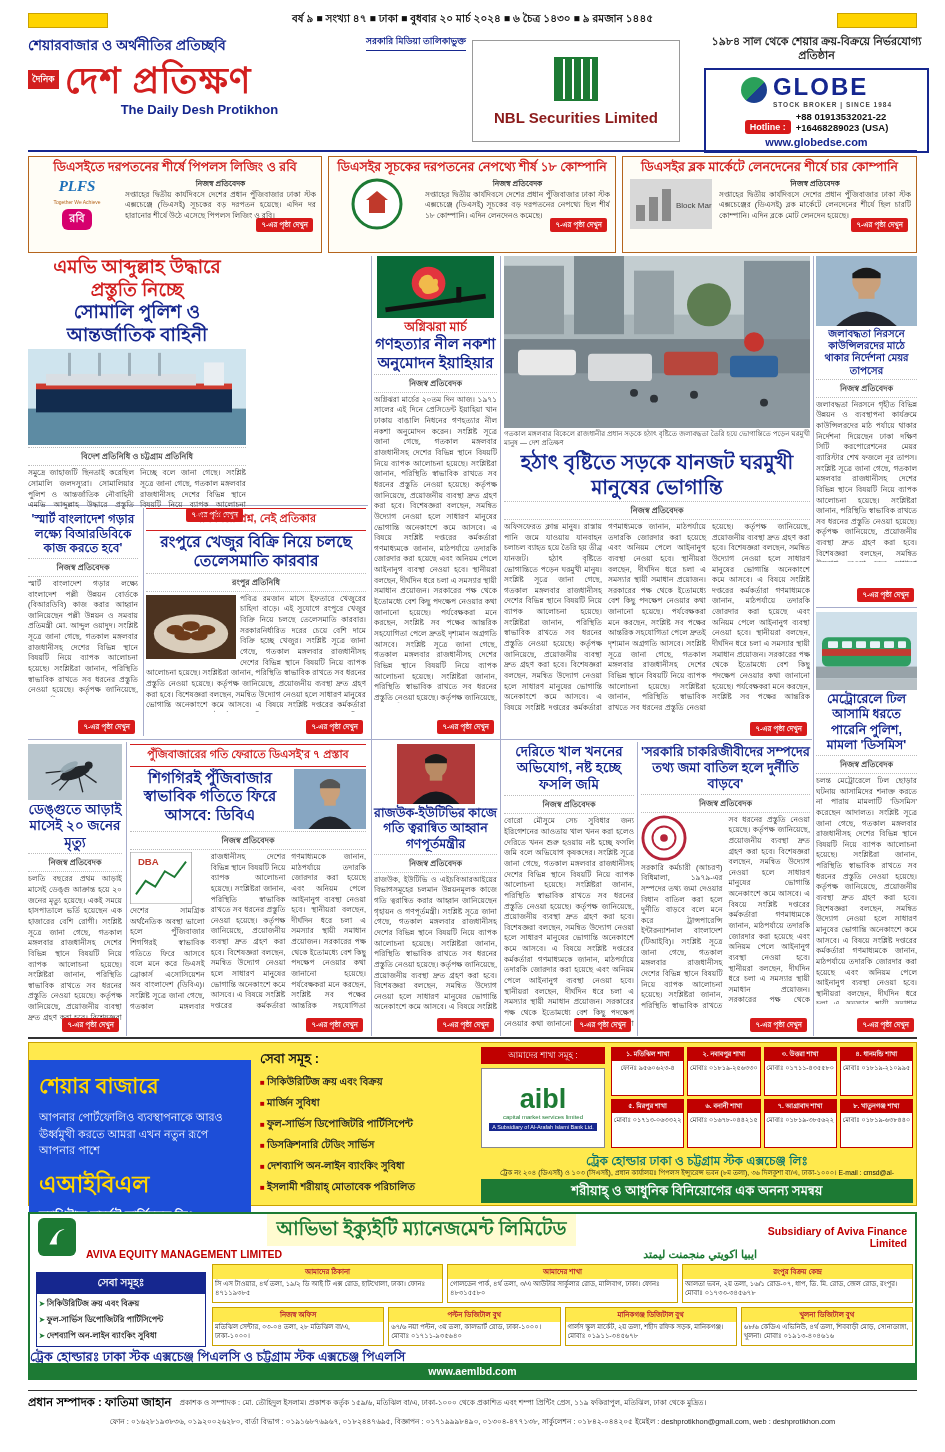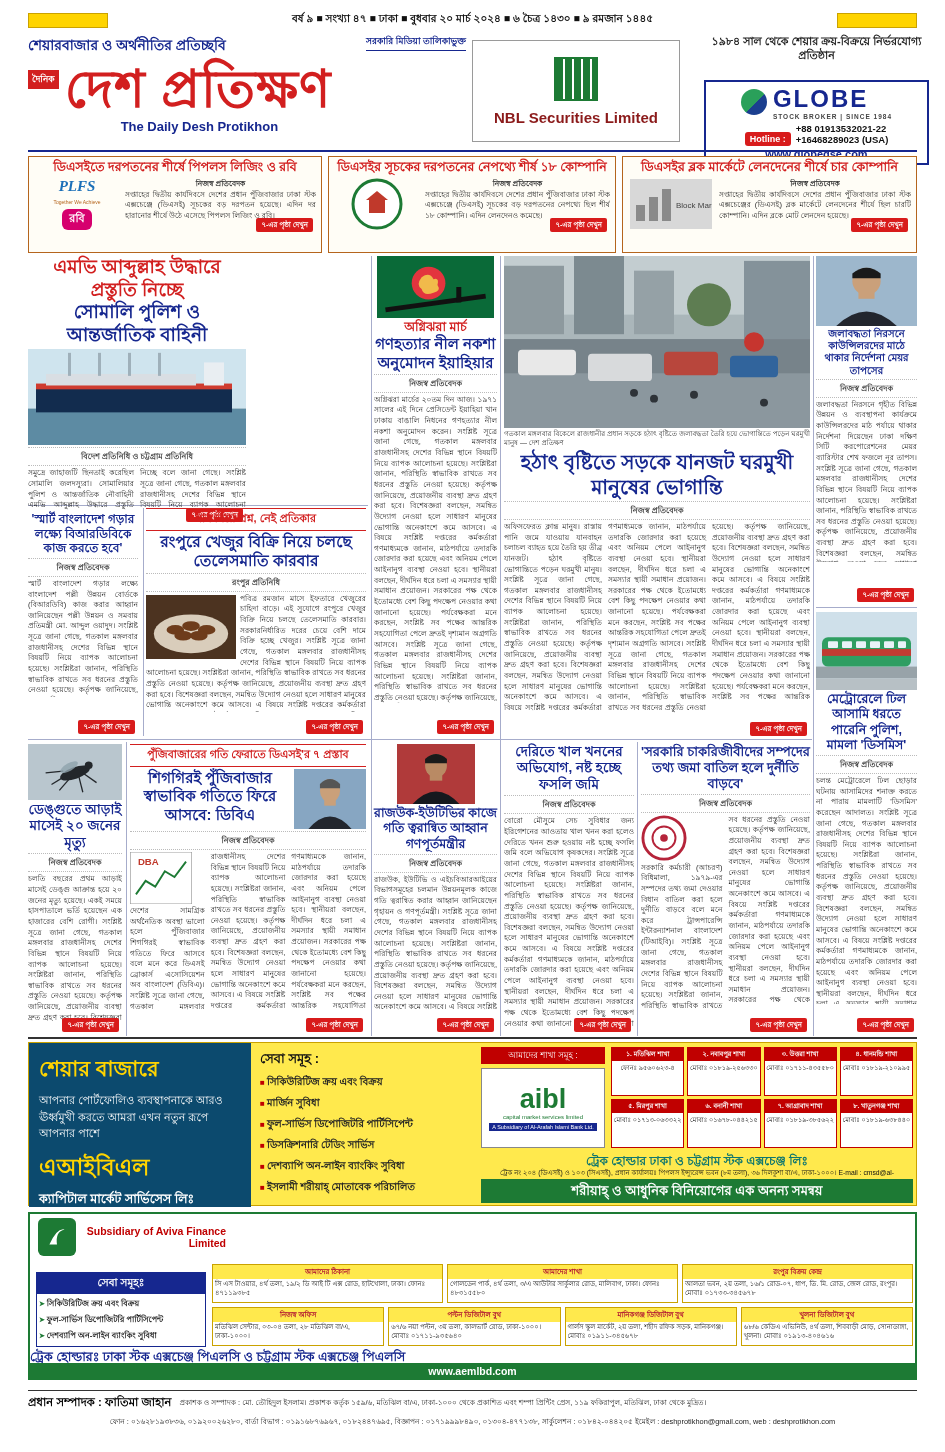--- a/index.html
+++ b/index.html
@@ -21,28 +21,28 @@
   .topbar{left:28px;top:8px;width:889px;height:20px;display:flex;align-items:flex-end;gap:8px}
   .ylw{width:80px;height:15px;background:#ffd400;border:1px solid #caa200}
   .dateline{flex:1;text-align:center;font-size:10.5px;font-weight:bold;color:#111}
   
   .mast-left{left:28px;top:34px;width:438px;height:114px}
   .mast-row1{display:flex;justify-content:space-between;align-items:flex-start}
   .tagline{font-size:14px;font-weight:bold;color:#16278f}
   .listed{font-size:9px;font-weight:bold;color:#16278f;border-bottom:1px solid #16278f;padding-bottom:1px}
   .logo-row{display:flex;align-items:flex-start;margin-top:4px}
   .daily-chip{background:#d21f1f;color:#fff;font-size:9px;font-weight:bold;padding:2px 4px;margin:8px 6px 0 0}
-  .paper-title{font-size:52px;font-weight:bold;color:#d21f1f;letter-spacing:1px;line-height:1.05}
+  .paper-title{font-size:36px;font-weight:bold;color:#d21f1f;letter-spacing:1px;line-height:1.05}
   .paper-sub{font-size:13px;font-weight:bold;color:#16278f;margin:2px 0 0 56px}
   .nbl-box{left:472px;top:40px;width:208px;height:102px;border:1px solid #9a9a9a;display:flex;flex-direction:column;align-items:center;justify-content:center;gap:8px}
   .nbl-logo{width:44px;height:44px;background:repeating-linear-gradient(90deg,#1d7a34 0 7px,#fff 7px 9px);border:2px solid #1d7a34}
   .nbl-name{font-size:15px;font-weight:bold;color:#8b1a1a}
   .globe-wrap{left:704px;top:34px;width:225px;height:114px}
   .globe-tag{font-size:11px;font-weight:bold;color:#222;text-align:center;line-height:1.3}
-  .globe-box{border:2px solid #16278f;margin-top:17px;padding:3px 20px}
+  .globe-box{border:2px solid #16278f;margin-top:5px;padding:3px 20px}
   .globe-row{display:flex;align-items:center;justify-content:center;gap:6px}
   .globe-logo{width:26px;height:26px;border-radius:50%;background:linear-gradient(135deg,#2aa05a 55%,#1b3f8f 55%)}
   .globe-brand{font-size:24px;font-weight:bold;color:#16278f;letter-spacing:2px}
   .globe-sub{font-size:6.5px;font-weight:bold;color:#444;text-align:center;letter-spacing:1px}
   .hot-row{display:flex;align-items:flex-end;justify-content:center;gap:5px;margin-top:3px}
   .hot-chip{background:#d81b1b;color:#fff;font-size:9px;font-weight:bold;padding:2px 5px;border-radius:3px}
   .hot-nums{font-size:9.5px;font-weight:bold;color:#111;line-height:1.25}
   .globe-site{font-size:11px;font-weight:bold;color:#16278f;text-align:center;margin-top:2px}
   
   .teaser{position:absolute;top:156px;height:97px;border:1px solid #b5651d;background:#fffdf6;padding:3px 5px}
@@ -53,21 +53,21 @@
   .t-byline{font-size:7.5px;font-weight:bold;text-align:center;color:#333}
   .plfs{font-size:15px;font-weight:bold;font-style:italic;color:#1b6fb8;font-family:"Liberation Serif",serif}
   .plfs-tag{font-size:5px;color:#b5651d}
   .robi{width:30px;height:30px;border-radius:6px;background:#d6006e;color:#fff;font-size:11px;font-weight:bold;display:flex;align-items:center;justify-content:center}
   
   .article{position:absolute}
   .cap{font-size:7px;color:#333;line-height:1.3;text-align:justify;padding:1px 0}
   .kicker{font-size:11px;font-weight:bold;color:#d21f1f;text-align:center;border-top:1px solid #d21f1f;border-bottom:1px solid #d21f1f;padding:1px 0;margin-bottom:2px}
   
   .aibl{left:28px;top:1042px;width:889px;height:164px;background:#ffe94d;border:1px solid #caa200}
-  .aibl-black{position:absolute;left:0;top:0;width:222px;height:164px;background:#0c4a6e;color:#fff;padding:10px 10px}
+  .aibl-black{position:absolute;left:0;top:17px;width:222px;height:164px;background:#1d4ed8;color:#fff;padding:10px 10px}
   .aibl-t1{color:#ffd400;font-size:21px;font-weight:bold}
   .aibl-t2{font-size:11px;line-height:1.5;margin-top:4px}
   .aibl-t3{color:#ffd400;font-size:23px;font-weight:bold;margin-top:7px}
   .aibl-t4{font-size:12.5px;font-weight:bold;margin-top:2px}
   .aibl-serv{position:absolute;left:231px;top:6px;width:214px}
   .aibl-serv-title{font-size:13px;font-weight:bold;color:#111;margin-bottom:4px}
   .aibl-serv li{list-style:none;font-size:10px;font-weight:bold;color:#222;margin:4px 0}
   .aibl-serv li::before{content:"■ ";color:#c00000;font-size:8px}
   .aibl-redhead{position:absolute;left:452px;top:4px;width:124px;height:17px;background:#c00000;color:#fff;font-size:8.5px;font-weight:normal;display:flex;align-items:center;justify-content:center}
   .aibl-logobox{position:absolute;left:452px;top:25px;width:124px;height:80px;background:#fff;border:1px solid #888;display:flex;flex-direction:column;align-items:center;justify-content:center}
@@ -519,20 +519,27 @@
     <div class="aibl-addr">ট্রেক নং ২০৪ (ডিএসই) ও ১০৩ (সিএসই), প্রধান কার্যালয়ঃ পিপলস ইন্স্যুরেন্স ভবন (৮ম তলা), ৩৬ দিলকুশা বা/এ, ঢাকা-১০০০। E-mail : cmsd@al-arafahbank.com</div>
     <div class="aibl-slogan">শরীয়াহ্ ও আধুনিক বিনিয়োগের এক অনন্য সমন্বয়</div>
   </div>
 
   <div class="abs aviva">
     <div class="av-head">
       <svg width="38" height="38" viewBox="0 0 40 40">
         <rect width="40" height="40" rx="6" fill="#1d7a34"></rect>
         <path d="M12 28 q8 -18 16 -16 q-10 2 -8 16 Z" fill="#fff"></path>
       </svg>
+      <div class="av-center">
+        <span class="av-title">আভিভা ইক্যুইটি ম্যানেজমেন্ট লিমিটেড</span>
+        <div class="av-subrow">
+          <span class="av-en">AVIVA EQUITY MANAGEMENT LIMITED</span>
+          <span class="av-ar">ايبيا اكويتي منجمنت ليمتد</span>
+        </div>
+      </div>
       <div class="av-subsid">Subsidiary of Aviva Finance Limited</div>
     </div>
     <div class="av-serv">
       <div class="av-serv-h">সেবা সমূহঃ</div>
       <ul>
         <li>সিকিউরিটিজ ক্রয় এবং বিক্রয়</li>
         <li>ফুল-সার্ভিস ডিপোজিটরি পার্টিসিপেন্ট</li>
         <li>দেশব্যাপি অন-লাইন ব্যাংকিং সুবিধা</li>
         <li>প্যানেল ব্রোকার-মার্জিন সুবিধা</li>
 

